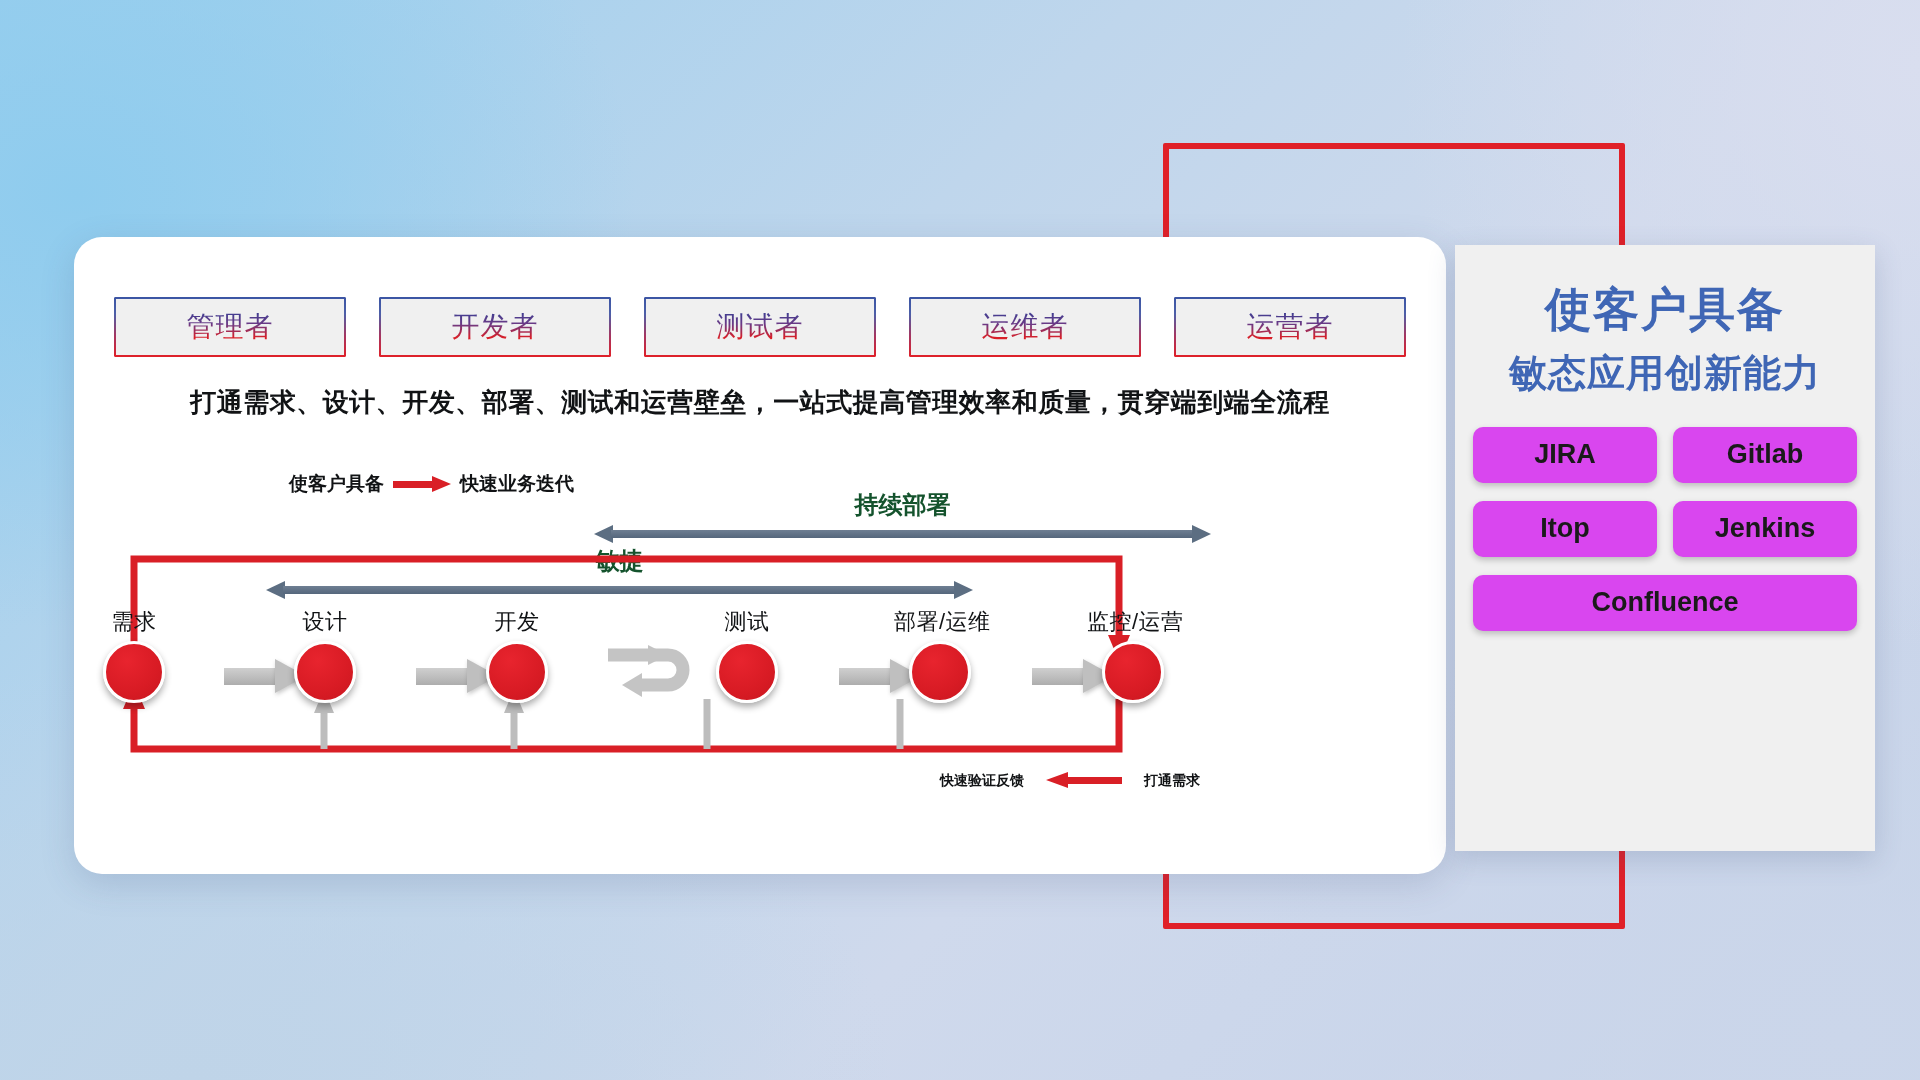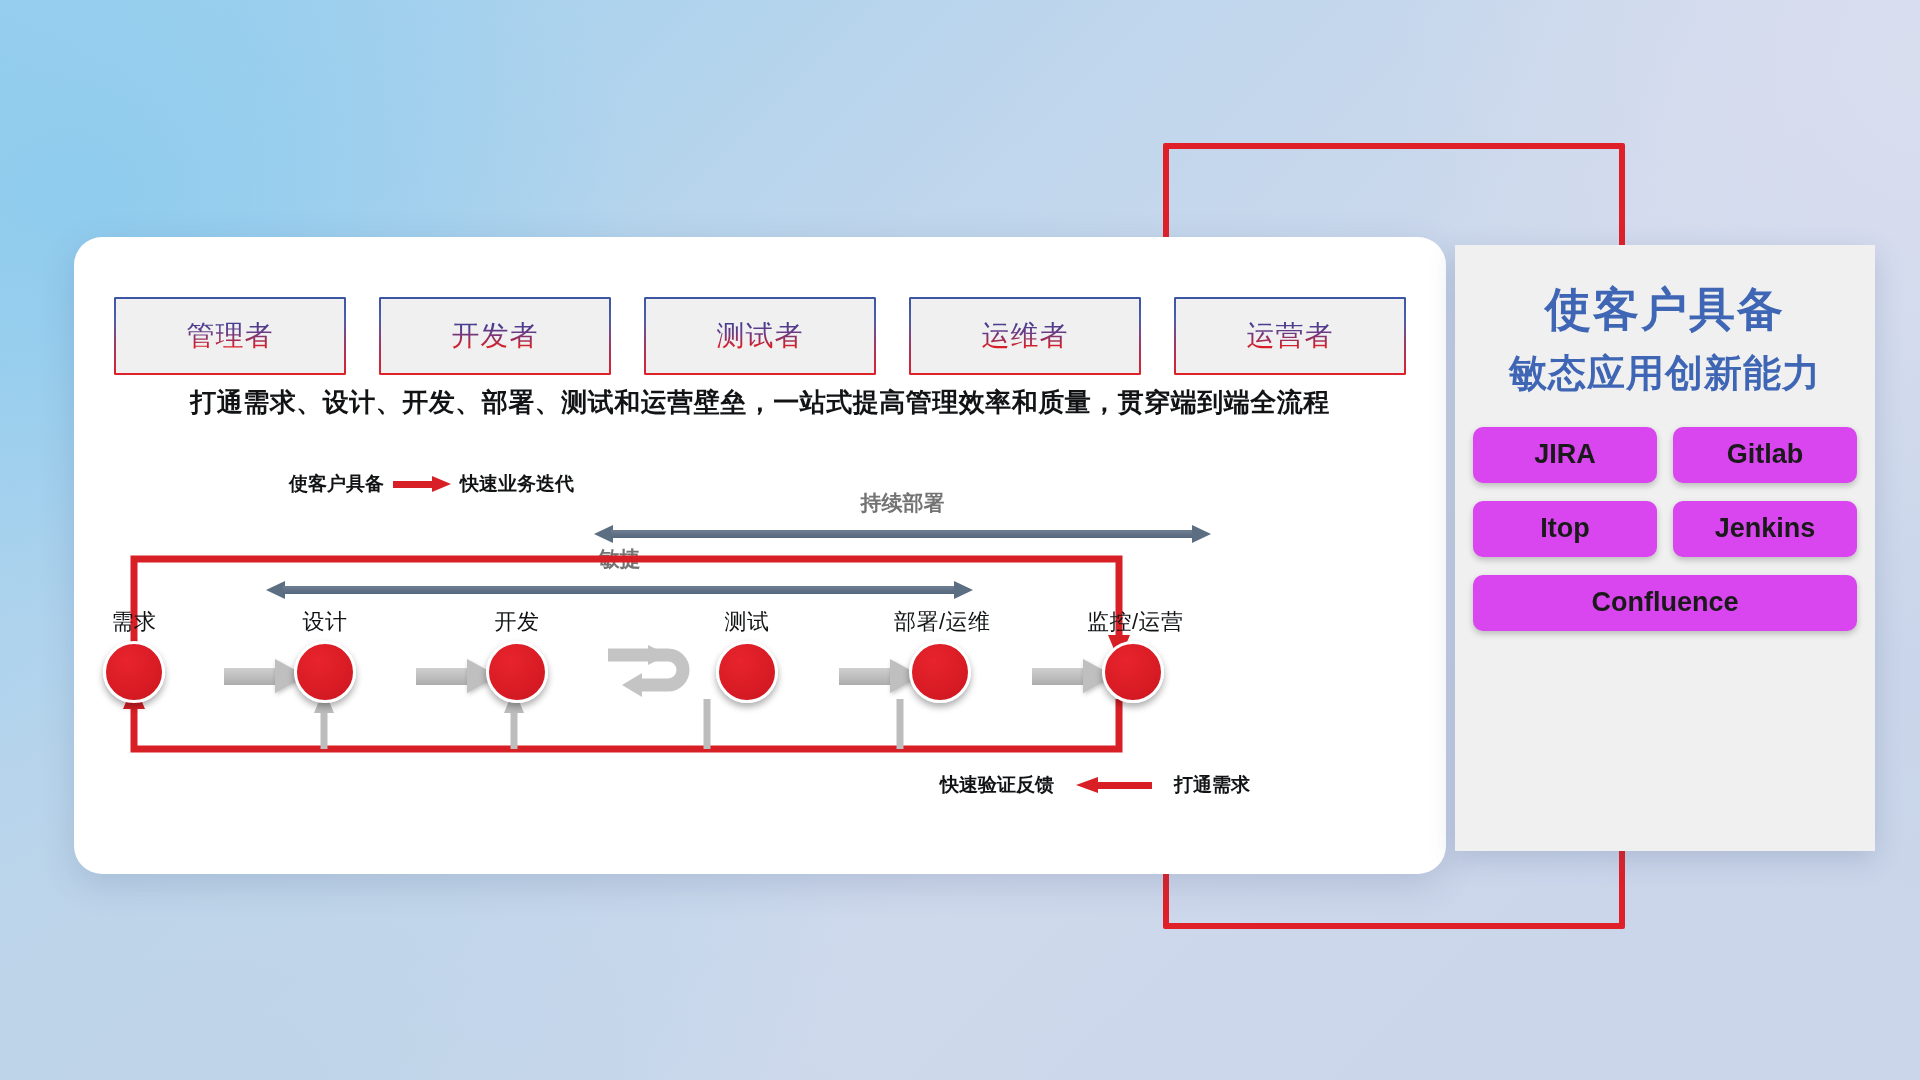--- a/index.html
+++ b/index.html
@@ -53,21 +53,21 @@
   .roles-row {
     position: absolute;
     left: 40px;
     top: 60px;
     width: 1292px;
     display: flex;
     justify-content: space-between;
   }
   .role-box {
     width: 232px;
-    height: 78px;
+    height: 60px;
     background: #F0F0F0;
     display: flex;
     align-items: center;
     justify-content: center;
     position: relative;
     box-sizing: border-box;
     border-radius: 1px;
   }
   .role-box::before {
     content: "";
@@ -156,23 +156,23 @@
     top: 0;
     width: 0; height: 0;
     border-top: 9px solid transparent;
     border-bottom: 9px solid transparent;
   }
   .dbl-arrow .head-l { left: 0;  border-right: 19px solid #5C6E82; }
   .dbl-arrow .head-r { right: 0; border-left: 19px solid #5C6E82; }
 
   .arrow-label {
     position: absolute;
-    font-size: 21px;
-    font-weight: bold;
-    color: #737373;
+    font-size: 24px;
+    font-weight: bold;
+    color: #14532d;
     white-space: nowrap;
   }
 
   
   .cd-arrow { left: 520px; top: 288px; width: 617px; }
   .cd-label { left: 520px; top: 252px; width: 617px; text-align: center; }
   
   .agile-arrow { left: 192px; top: 344px; width: 707px; }
   .agile-label { left: 192px; top: 308px; width: 707px; text-align: center; }
 
@@ -241,23 +241,22 @@
     width: 96px;
     height: 62px;
   }
 
   
   .legend-feedback {
     position: absolute;
     left: 866px;
     top: 535px;
     display: flex;
-    align-items: center;
     gap: 22px;
-    font-size: 19px;
+    font-size: 14px;
     font-weight: bold;
     color: #111315;
   }
   .arrow-red-left {
     width: 76px;
     height: 16px;
     position: relative;
   }
   .arrow-red-left::before {
     content: "";

